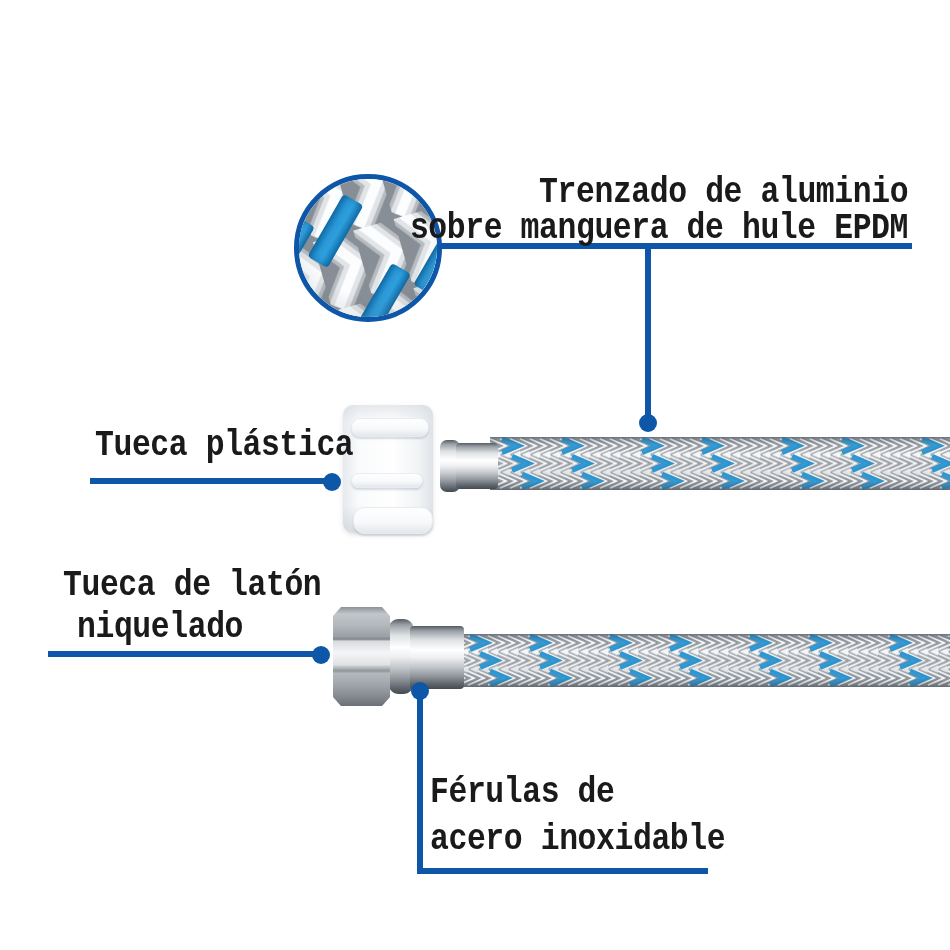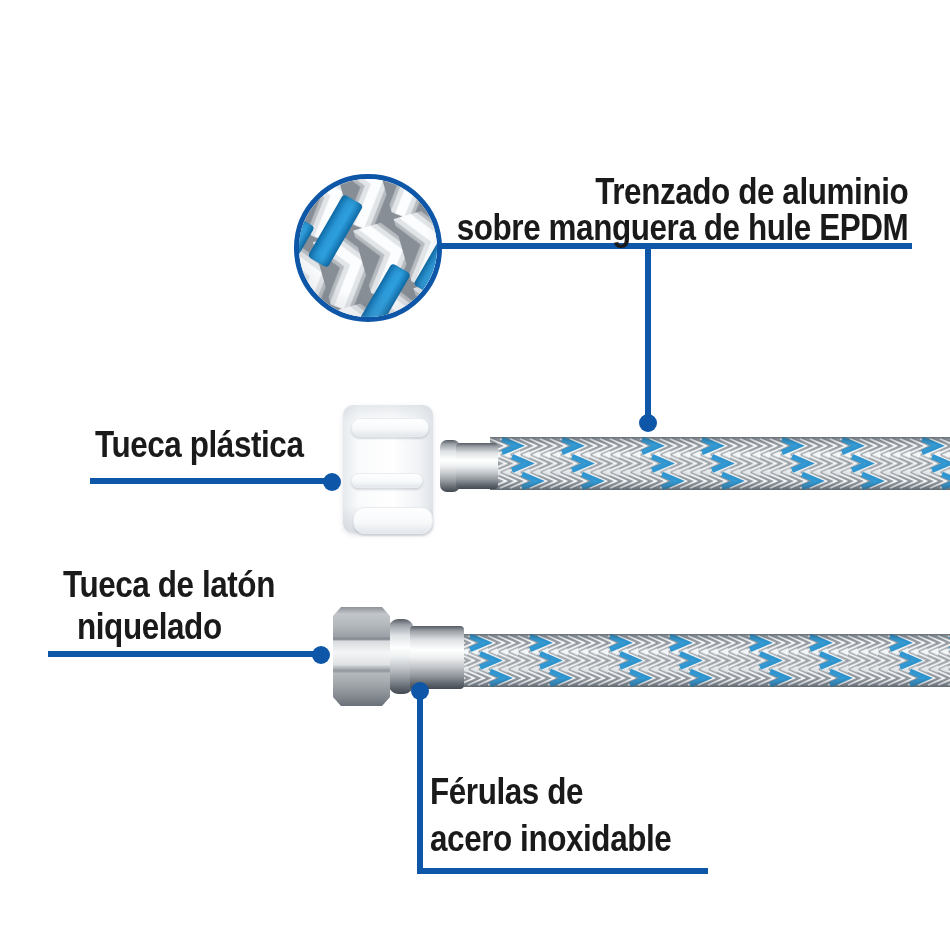--- a/index.html
+++ b/index.html
@@ -1,18 +1,18 @@
 <!DOCTYPE html>
 <html><head>
 <meta charset="utf-8">
 <style>
   html,body{margin:0;padding:0;background:#ffffff;}
   .canvas{
     position:relative;width:950px;height:950px;background:#ffffff;overflow:hidden;
-    font-family:Liberation Sans, sans-serif;
+    font-family:Liberation Mono, monospace;
   }
   
   .lbl{
     position:absolute;font-weight:700;font-size:37px;line-height:40px;
     color:#1a1a1a;letter-spacing:-0.5px;white-space:nowrap;
   }
   .lbl.al-left{transform:scaleX(0.85);transform-origin:0 50%;}
   .lbl.al-right{transform:scaleX(0.85);transform-origin:100% 50%;}
   #lbl-braid-1{right:42px;top:172px;}
   #lbl-braid-2{right:42px;top:208px;}

